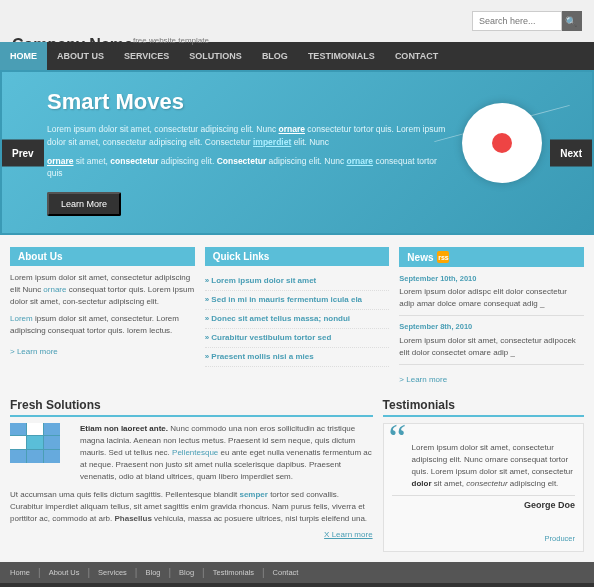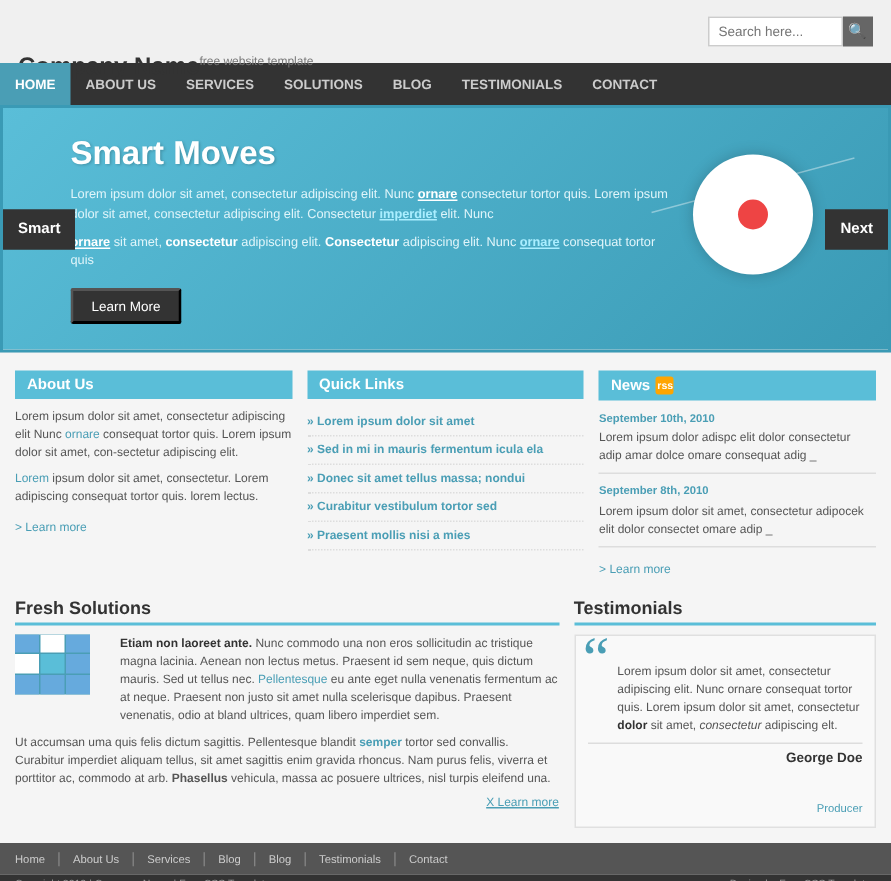--- a/index.html
+++ b/index.html
@@ -122,21 +122,21 @@
     </div>
     <div class="slider-image">
       <div class="target-graphic">
         <div class="target-line"></div>
         <div class="target-circle">
           <div class="target-inner"></div>
         </div>
       </div>
     </div>
   </div>
-  <div class="prev-btn">Smart</div>
+  <div class="prev-btn">Prev</div>
   <div class="next-btn">Next</div>
 </div>
 
 <div class="three-cols">
 
   <div class="col">
     <div class="col-header">
       <span>About Us</span>
     </div>
     <div class="col-body">

